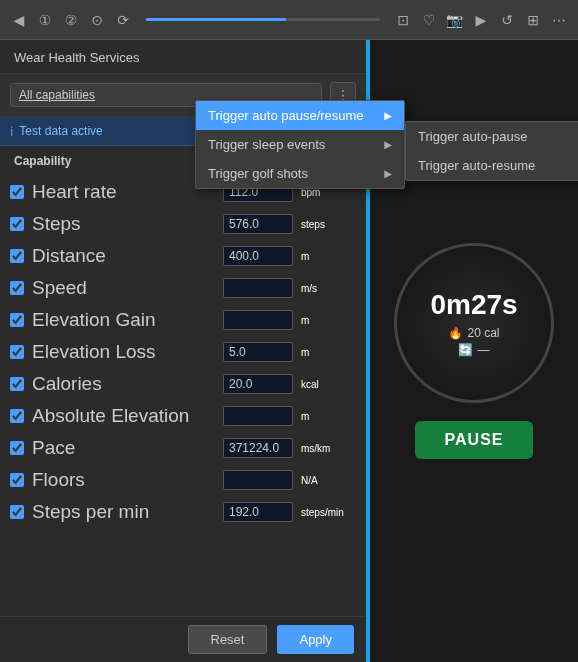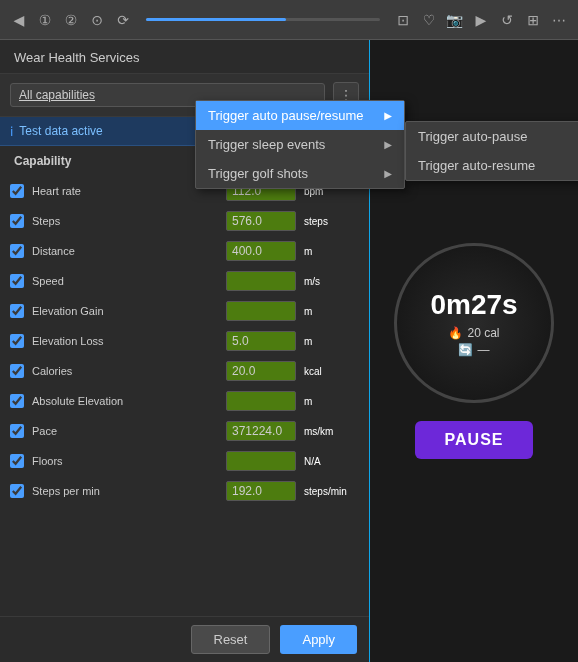--- a/index.html
+++ b/index.html
@@ -57,21 +57,21 @@
       display: flex;
       height: calc(662px - 40px);
     }
 
     
     .left-panel {
       width: 415px;
       background: #2b2b2b;
       display: flex;
       flex-direction: column;
-      border-right: 1px solid #0ea5e9;
+      border-right: 4px solid #0ea5e9;
     }
 
     .panel-title {
       padding: 10px 14px 8px;
       font-size: 13px;
       color: #ccc;
       border-bottom: 1px solid #3a3a3a;
     }
 
     
@@ -146,27 +146,27 @@
       gap: 8px;
     }
     .cap-check {
       width: 14px;
       height: 14px;
       accent-color: #4a9eff;
       cursor: pointer;
     }
     .cap-label {
       flex: 1;
-      font-size: 11px;
+      font-size: 19px;
       color: #ccc;
       min-width: 120px;
     }
     .cap-input {
       width: 70px;
-      background: #4d7c0f;
+      background: #0f172a;
       border: 1px solid #555;
       color: #ccc;
       padding: 2px 5px;
       border-radius: 2px;
       font-size: 12px;
     }
     .cap-unit {
       width: 55px;
       font-size: 10px;
       color: #ffffff;
@@ -239,21 +239,21 @@
       display: flex;
       align-items: center;
       gap: 4px;
       font-size: 12px;
       color: #ccc;
     }
     .stat-icon-flame { color: #ff6b35; }
     .stat-icon-refresh { color: #ff9500; }
 
     .pause-btn {
-      background: #6d28d9;
+      background: #15803d;
       color: #fff;
       border: none;
       padding: 10px 30px;
       font-size: 16px;
       font-weight: bold;
       border-radius: 6px;
       cursor: pointer;
       margin-top: 8px;
       letter-spacing: 1px;
     }

